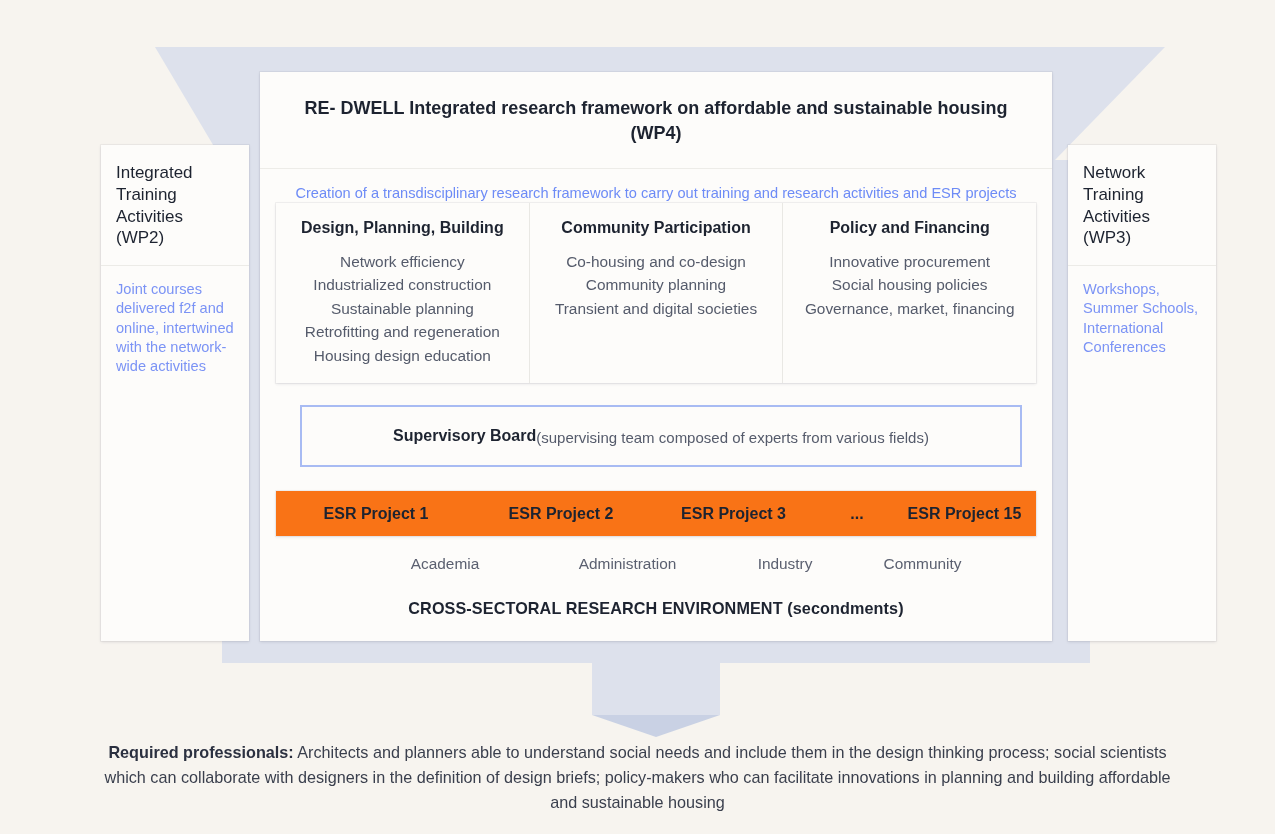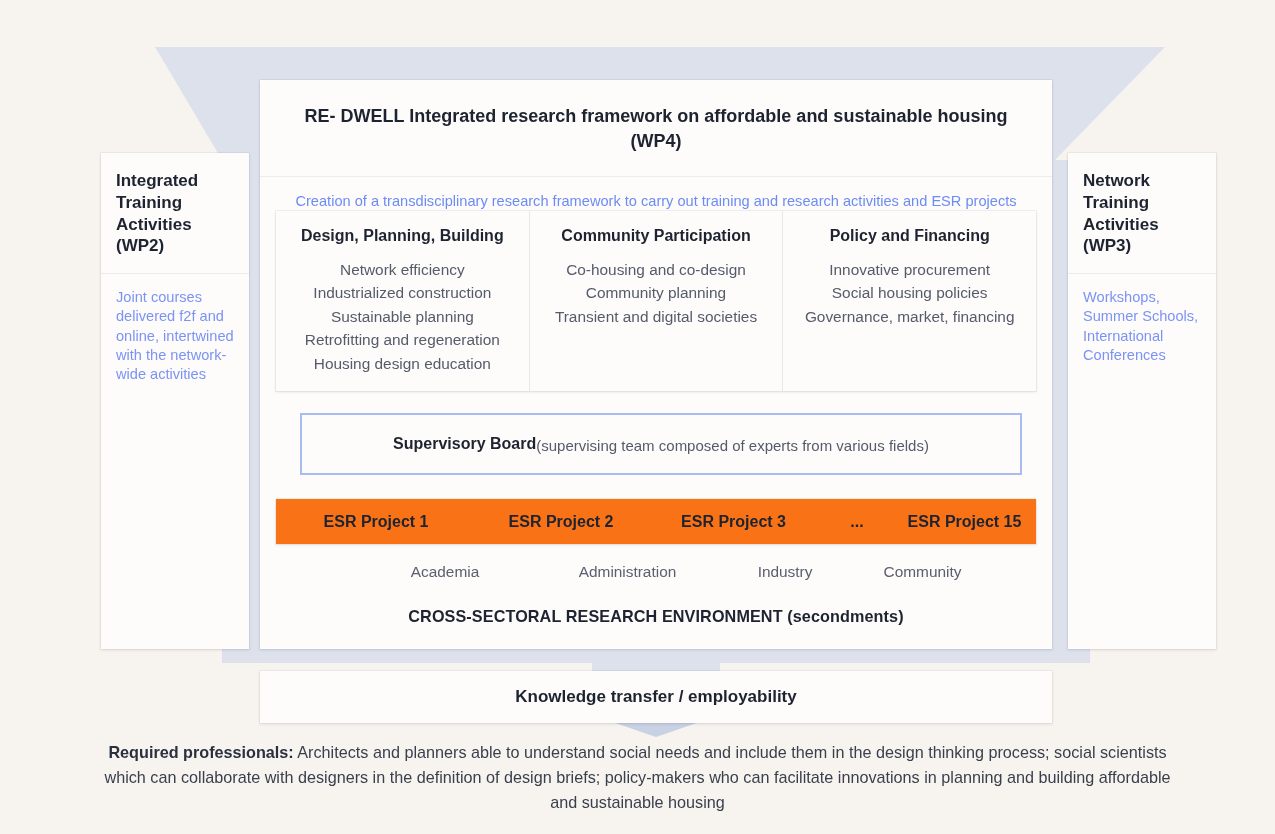--- a/index.html
+++ b/index.html
@@ -47,32 +47,31 @@
     color: #3a3f4d;
     line-height: 1.55;
   }
   #required-pros b { font-weight: 700; color: #2b3040; }
 
   
   .card {
     position: absolute;
     background: #fdfcfa;
     box-shadow: 0 1px 3px rgba(40,40,60,.13), 0 0 0 1px rgba(40,40,60,.045);
-    margin-top: 8px;
   }
 
   
   .side-panel { width: 148px; }
   #panel-wp2 { left: 101px; top: 145px; height: 496px; }
   #panel-wp3 { left: 1068px; top: 145px; height: 496px; }
 
   .side-head {
     padding: 17px 15px 16px 15px;
     font-size: 17px;
-    font-weight: 700;
+    font-weight: 400;
     line-height: 1.28;
     color: #1d2330;
     border-bottom: 1px solid #ecebe7;
   }
   .side-body {
     padding: 14px 15px 0 15px;
     font-size: 14.6px;
     line-height: 1.32;
     color: #7b93f5;
   }
@@ -278,21 +277,18 @@
     <div id="sectors">
       <div class="sector sec-0">Academia</div>
       <div class="sector sec-1">Administration</div>
       <div class="sector sec-2">Industry</div>
       <div class="sector sec-3">Community</div>
     </div>
 
     <div id="cross-sectoral">CROSS-SECTORAL RESEARCH ENVIRONMENT (secondments)</div>
   </div>
 
-  <div class="card" id="knowledge-transfer">
-    <div id="kt-label">Knowledge transfer / employability</div>
-  </div>
 
   <div class="headline" id="required-pros">
     <b>Required professionals:</b><span> Architects and planners able to understand social needs and include them in the design thinking process; social scientists which can collaborate with designers in the definition of design briefs; policy-makers who can facilitate innovations in planning and building affordable and sustainable housing</span>
   </div>
 
 </div>
 
 </body></html>

